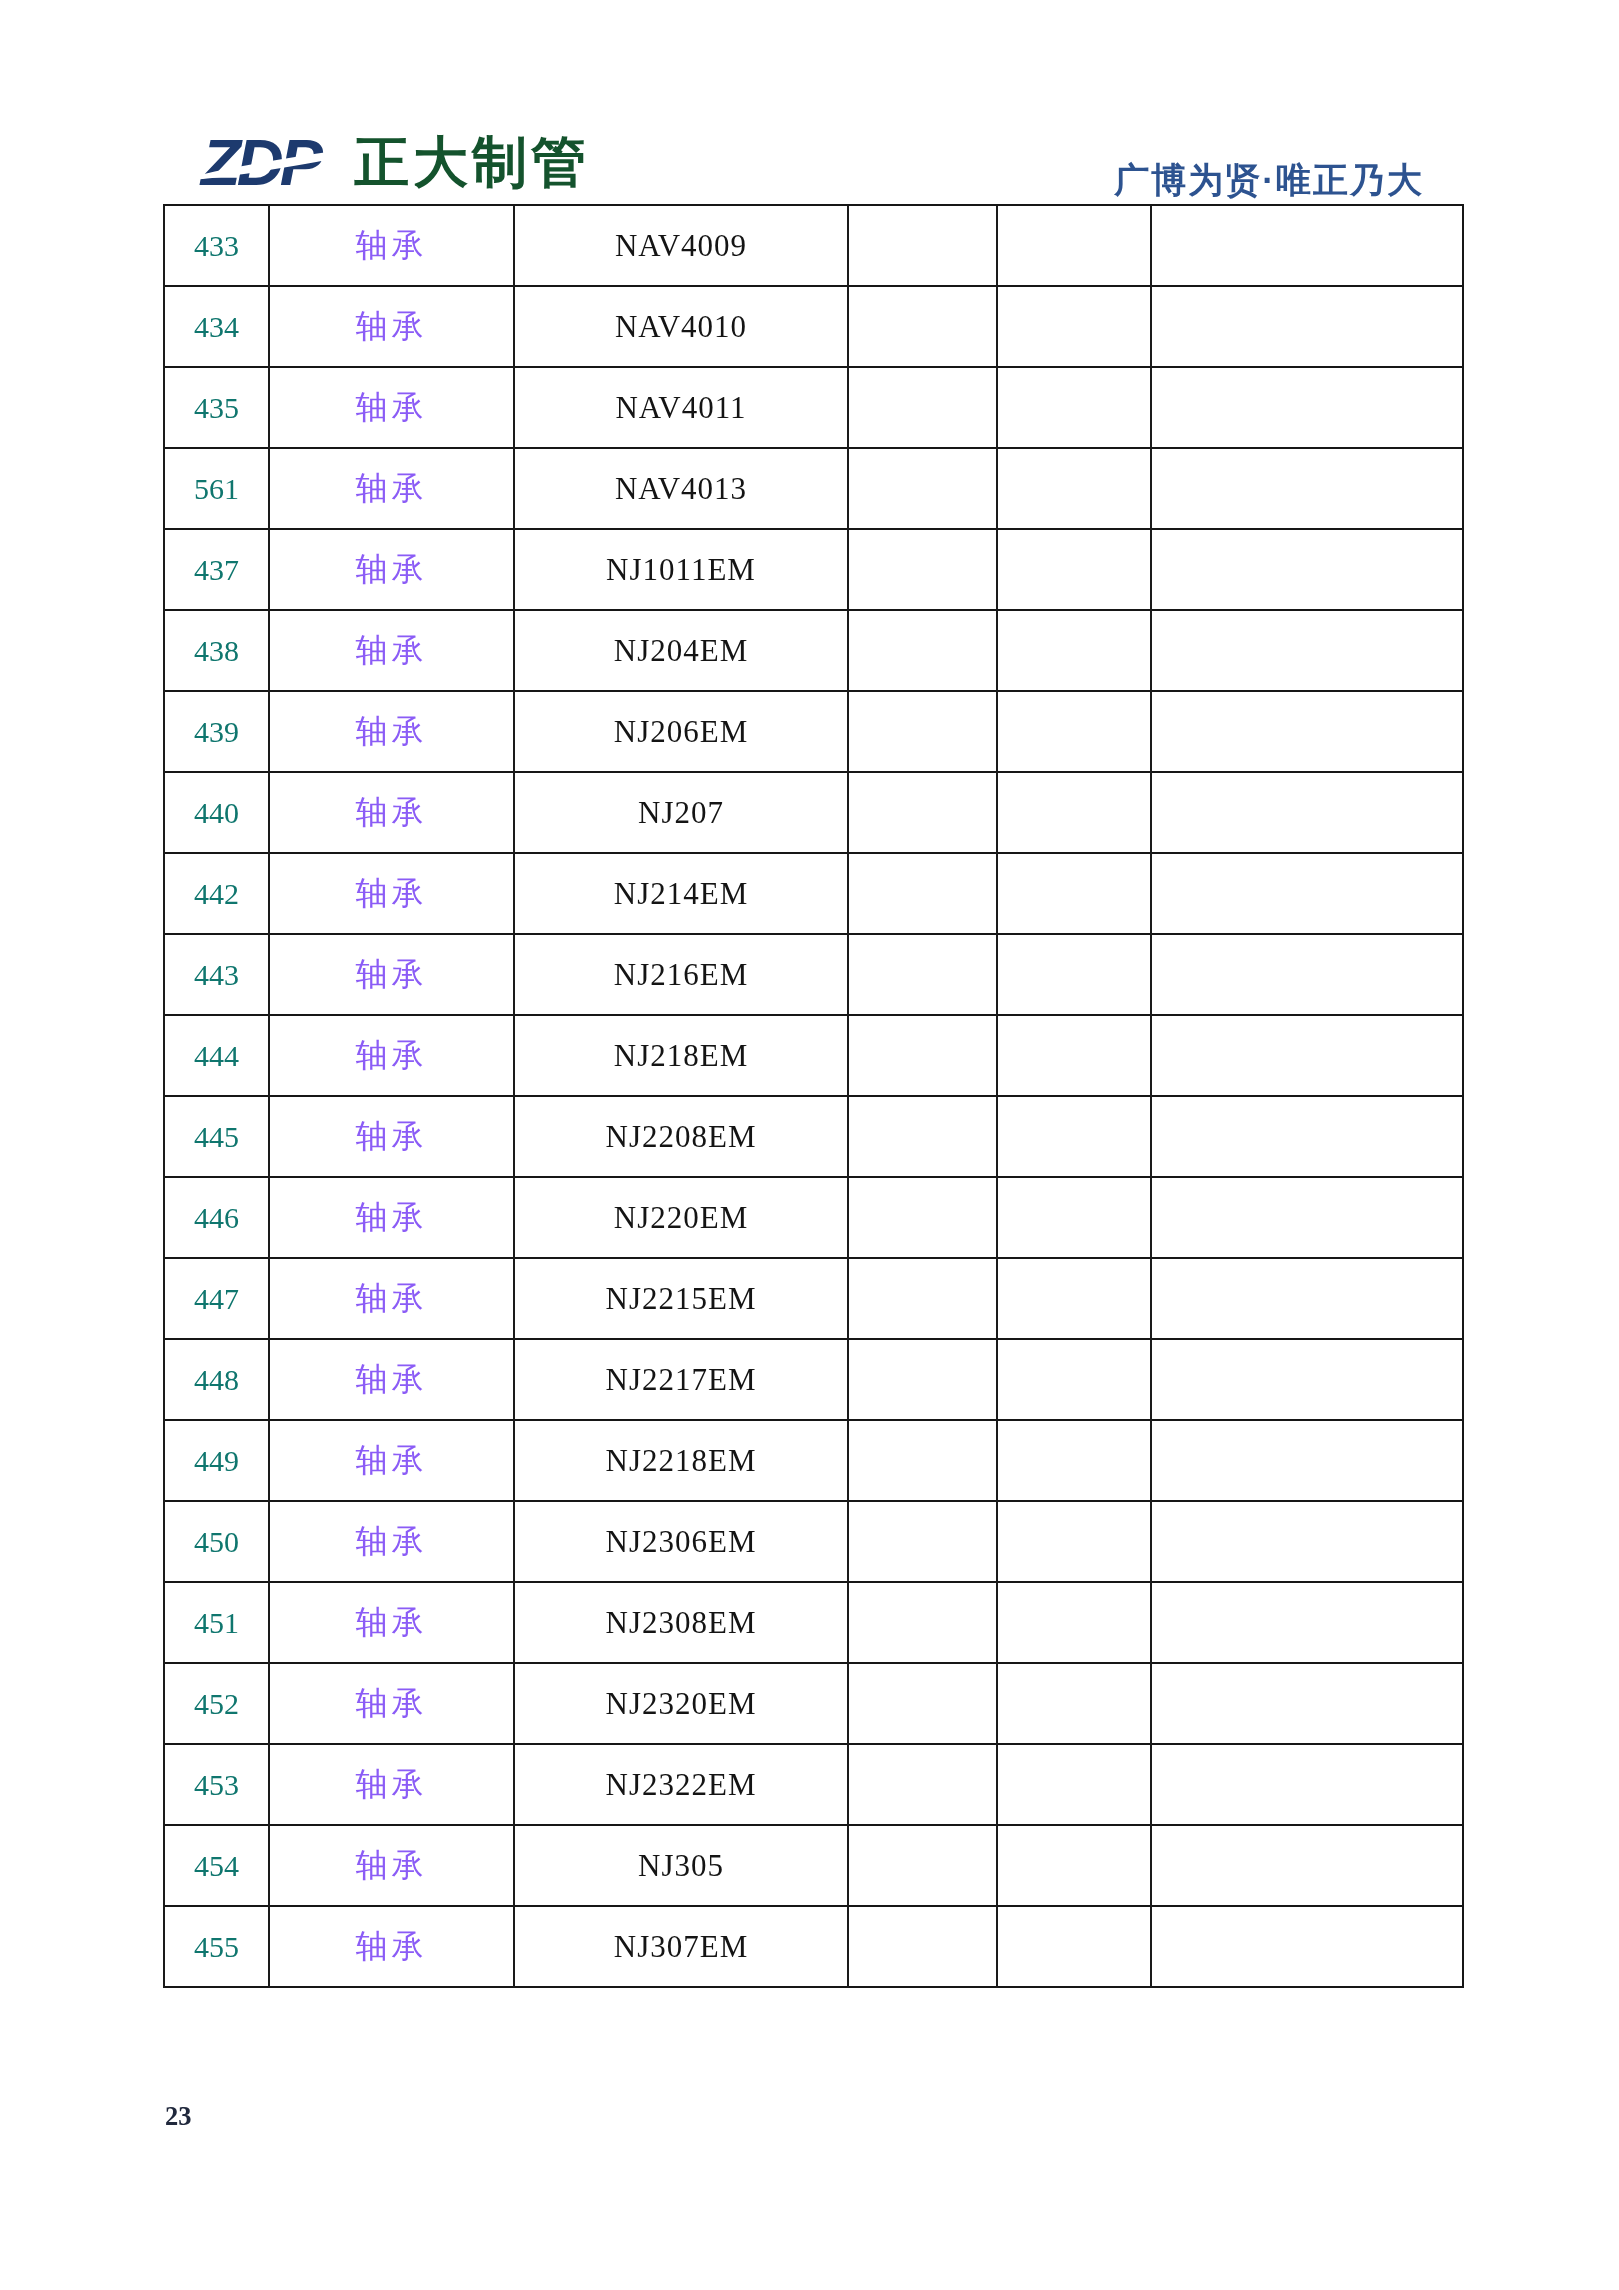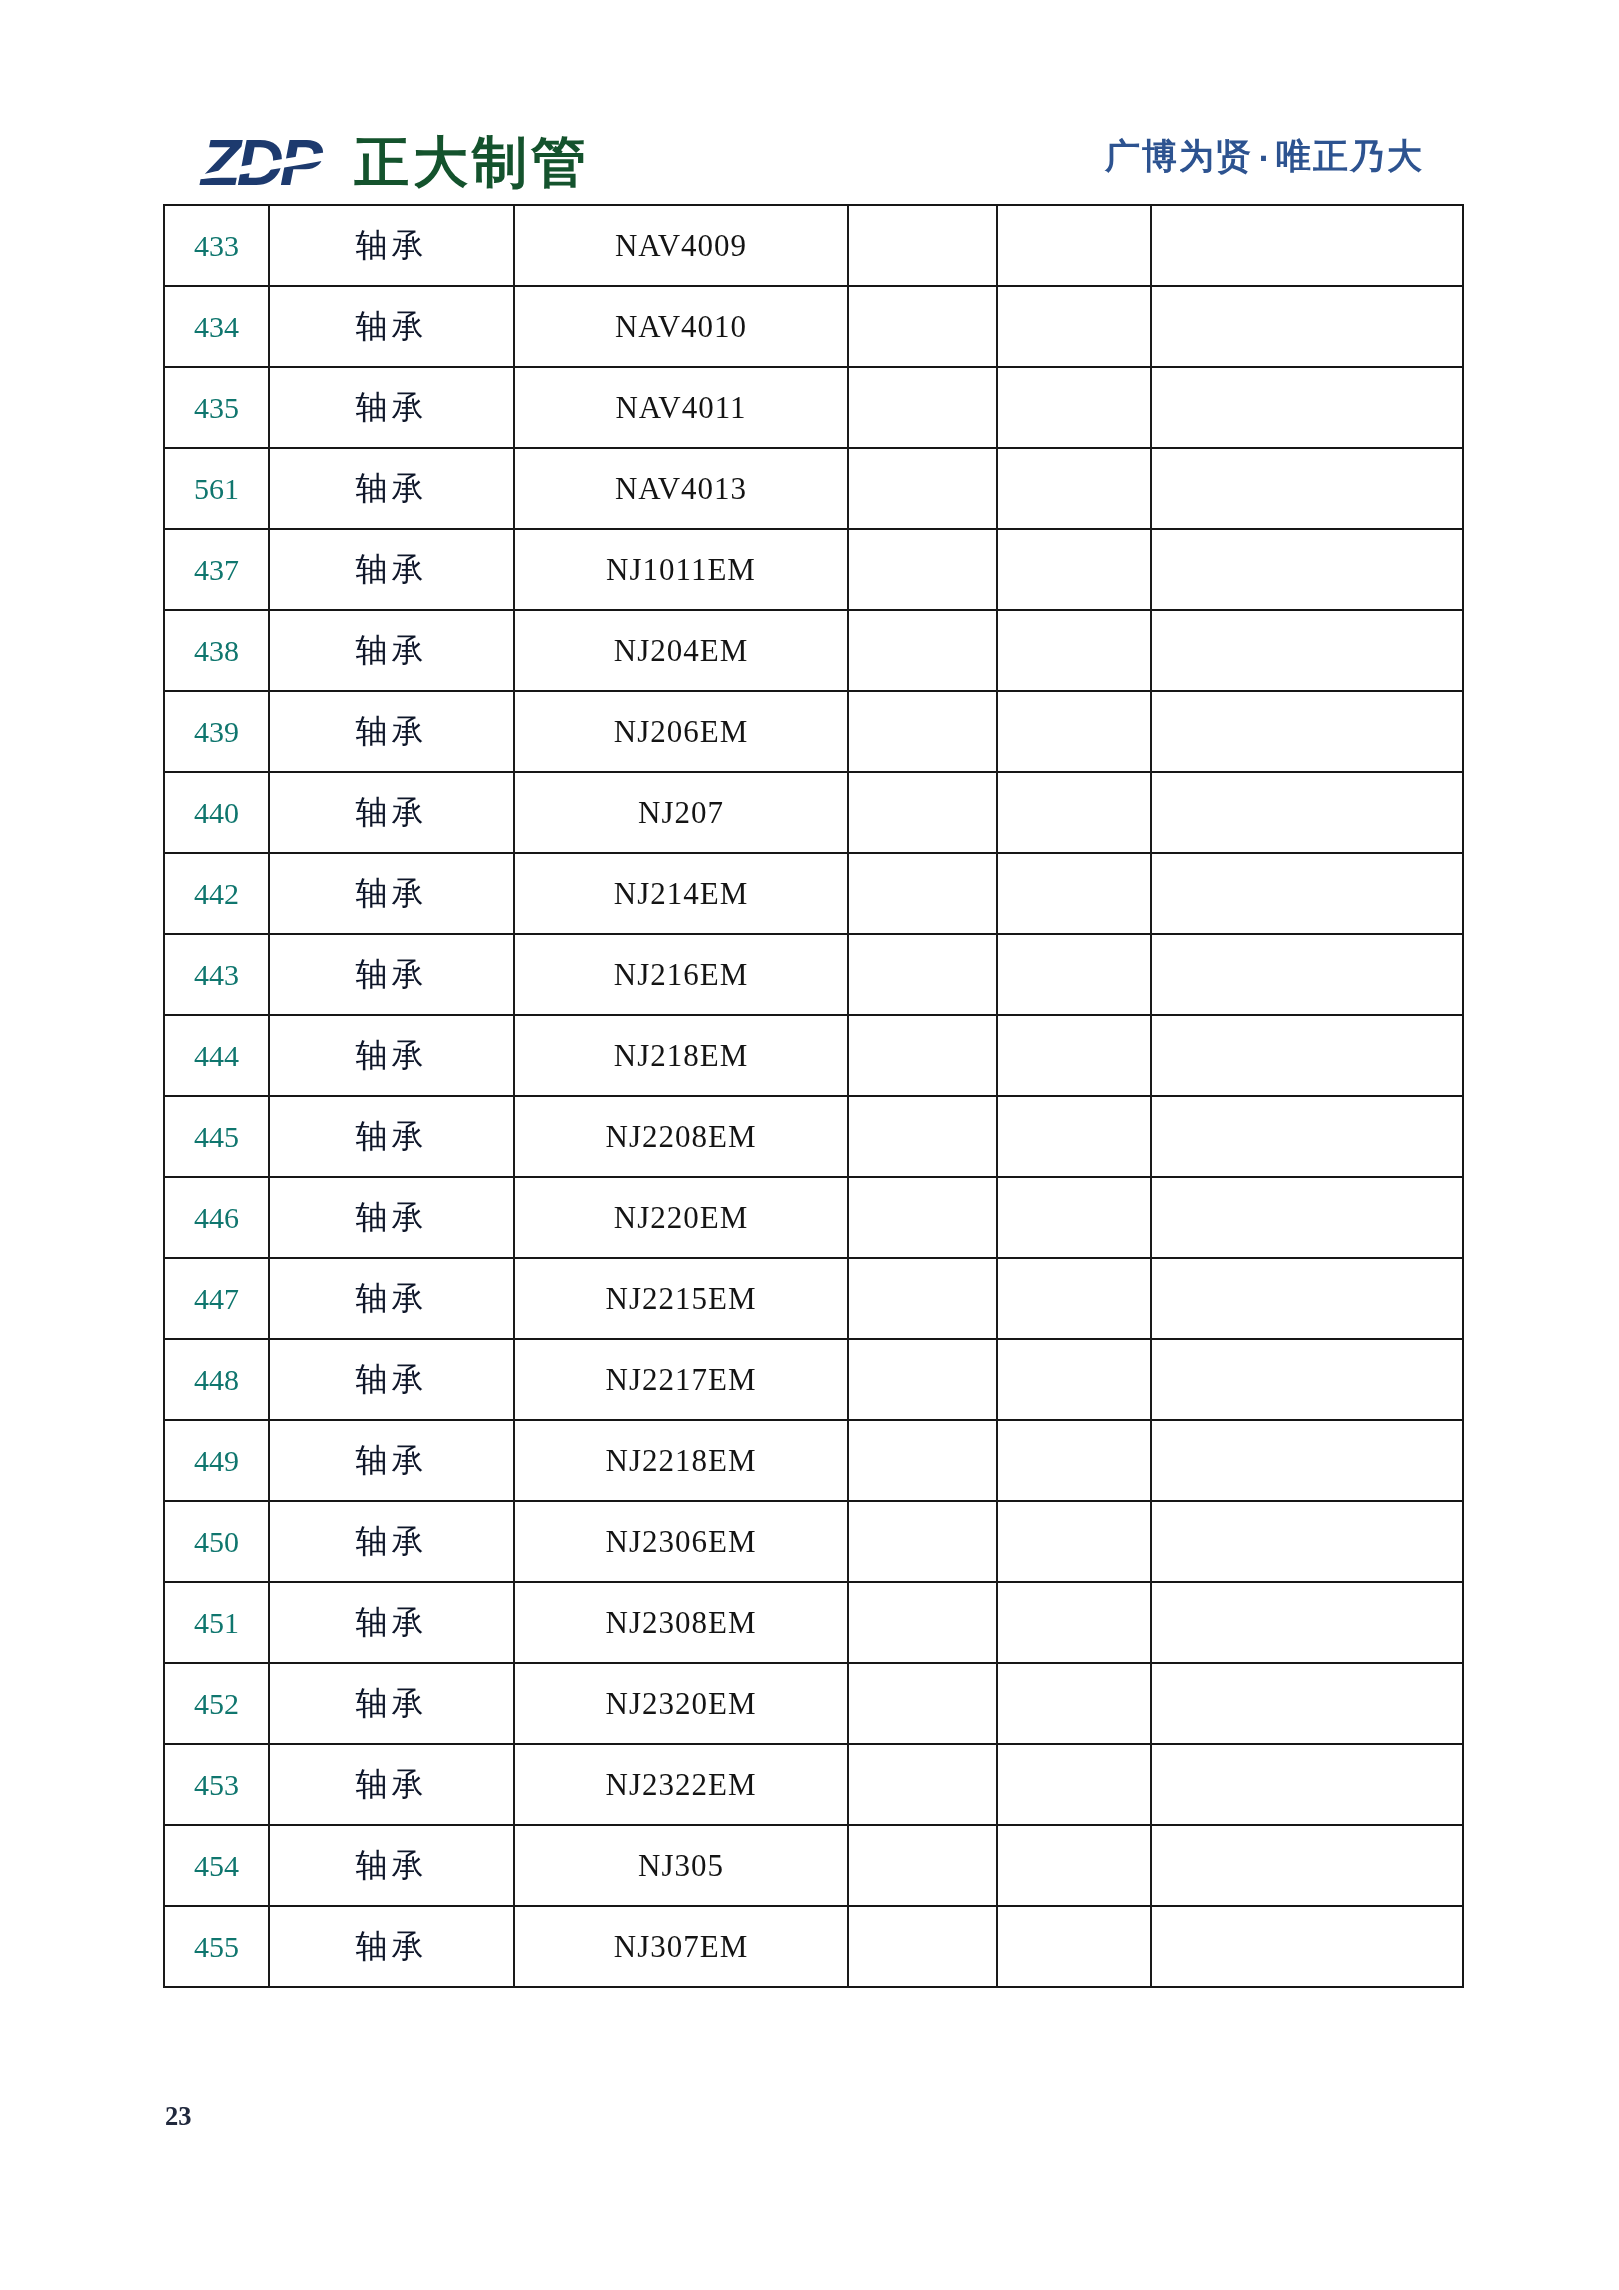--- a/index.html
+++ b/index.html
@@ -35,22 +35,22 @@
   }
   .logo-company {
     font-family:"Liberation Sans", sans-serif;
     font-weight:700;
     font-size:55px; line-height:59px;
     letter-spacing:3.9px;
     color:#14532d;
     margin-left:29px;
   }
   .header-slogan {
-    position:absolute; top:138px; right:195px;
-    font-family:Liberation Mono, monospace;
+    position:absolute; top:158px; right:195px;
+    font-family:Liberation Sans, sans-serif;
     font-size:35px; line-height:43px;
     letter-spacing:2px;
     color:#2d5390;
     font-weight:600;
     white-space:nowrap;
   }
 
   
   table.parts {
     position:absolute; left:163px; top:204px;
@@ -67,21 +67,21 @@
     padding:0;
     overflow:hidden;
   }
   table.parts tr { height:81px; }
   td.cell-no {
     font-family:"Liberation Serif", serif;
     font-size:30px; color:#0f766e;
   }
   td.cell-cat {
     font-family:"Liberation Serif", serif;
-    font-size:32px; color:#0f172a;
+    font-size:32px; color:#8b5cf6;
     letter-spacing:3.9px;
     margin-top:47px;
   }
   td.cell-model {
     font-family:"Liberation Serif", serif;
     font-size:31px; color:#141414;
     letter-spacing:1px;
   }
   td.cell-empty { background:#ffffff; }
 

